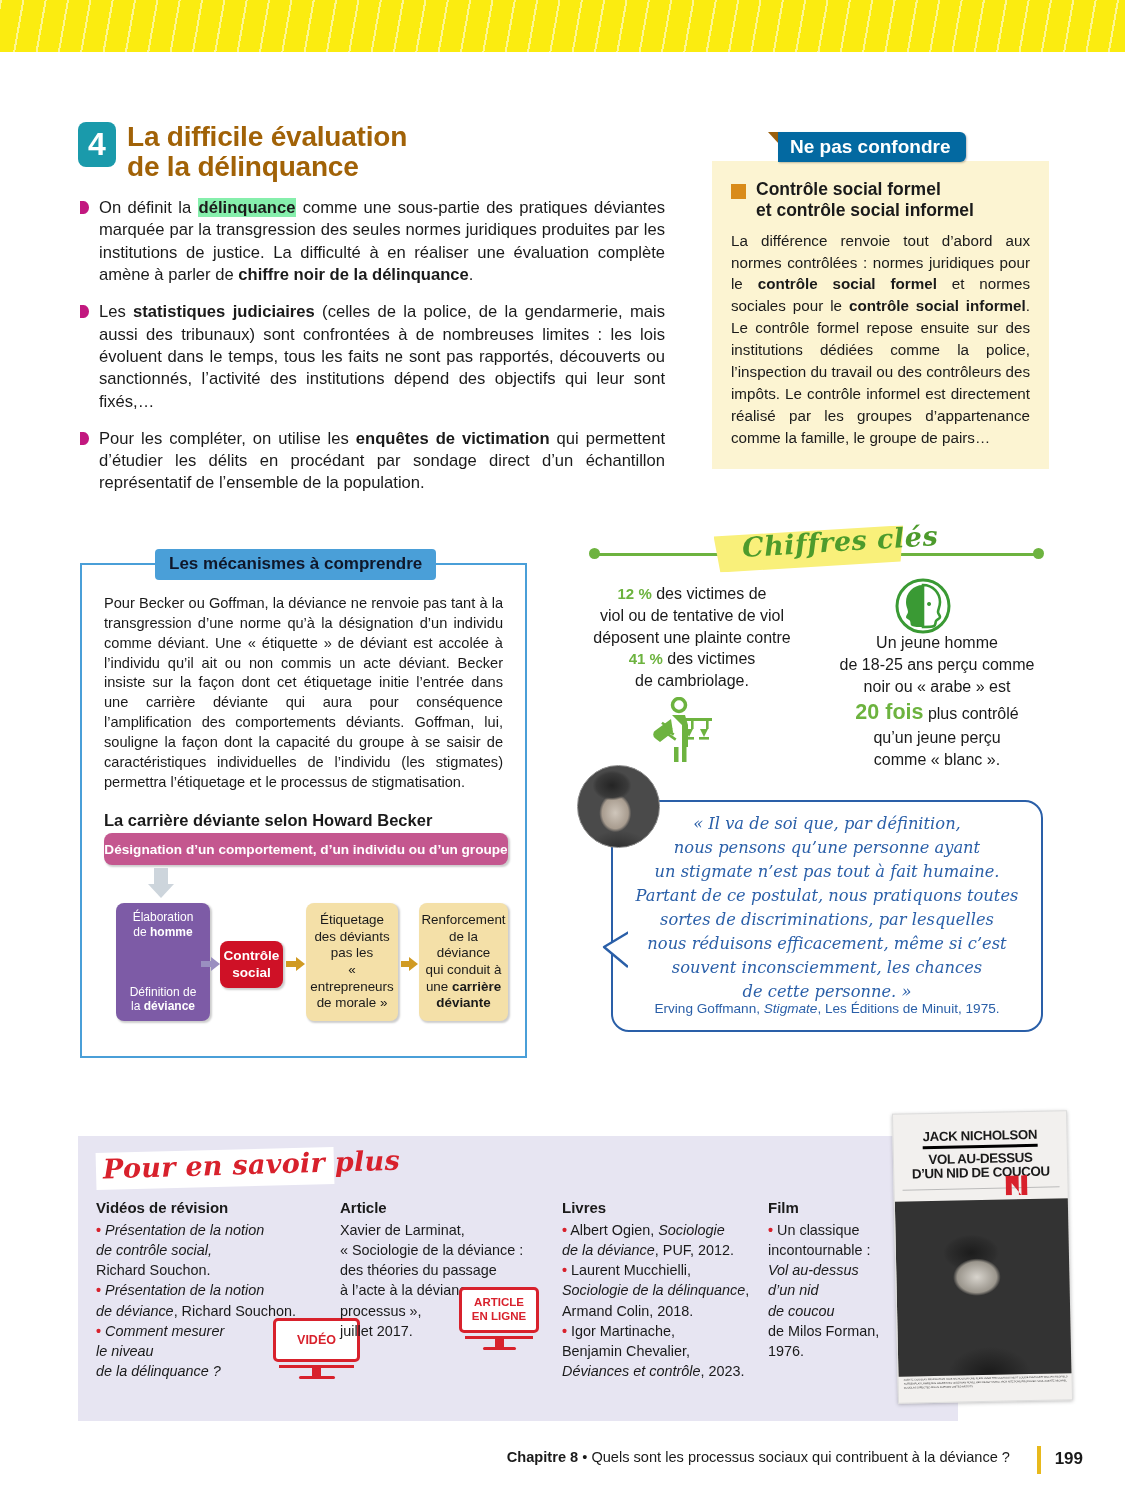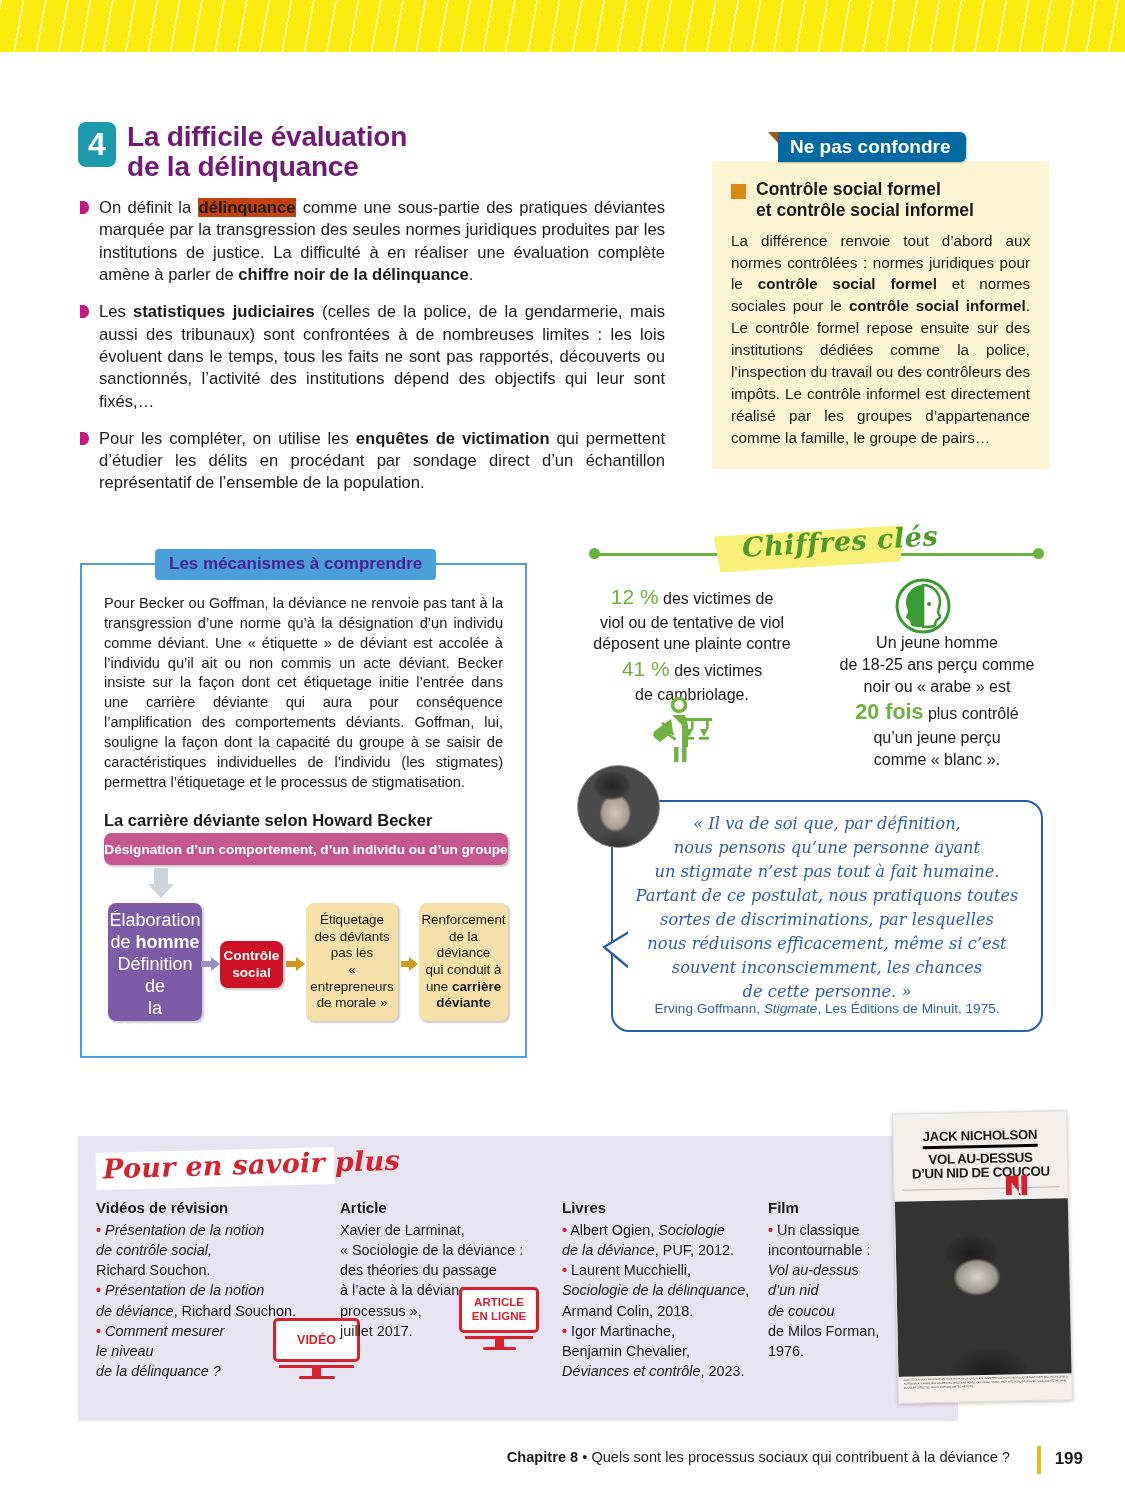--- a/index.html
+++ b/index.html
@@ -22,34 +22,34 @@
   }
 
   
   .sec-head { position: absolute; left: 78px; top: 122px; display: flex; align-items: flex-start; }
   .sec-num {
     width: 38px; height: 45px; border-radius: 8px; background: #1a9aab;
     color: #fff; font-size: 32px; font-weight: bold; line-height: 45px;
     text-align: center;
   }
   .sec-title {
-    margin-left: 11px; color: #701a75; font-size: 28px; font-weight: bold;
+    margin-left: 11px; color: #a16207; font-size: 28px; font-weight: bold;
     line-height: 1.08; letter-spacing: -0.2px;
   }
 
   
   .body-col { position: absolute; left: 80px; top: 197px; width: 585px; }
   .para { position: relative; padding-left: 19px; margin-bottom: 15px;
           font-size: 16.6px; line-height: 1.345; text-align: justify; }
   .para .bullet {
     position: absolute; left: 0; top: 4px; width: 9px; height: 13px;
     background: #c2187f; border-radius: 0 60% 60% 0 / 0 50% 50% 0;
   }
   .para b { font-weight: bold; }
-  .hl { background: #c2410c; padding: 0 1px; font-weight: bold; }
+  .hl { background: #86efac; padding: 0 1px; font-weight: bold; }
 
   
   .npc-wrap { position: absolute; left: 712px; top: 132px; width: 337px; }
   .npc-tabrow { position: relative; height: 30px; margin-left: 56px; }
   .npc-tab {
     position: absolute; left: 10px; top: 0; height: 30px;
     background: #0369a1; color: #fff; font-size: 19px; font-weight: bold;
     line-height: 30px; padding: 0 16px 0 12px; border-radius: 0 6px 6px 0;
     box-shadow: 1px 1px 2px rgba(0,0,0,.25);
   }
@@ -66,21 +66,21 @@
   .npc-text { font-size: 15.2px; line-height: 1.44; text-align: justify; }
   .npc-text b { font-weight: bold; }
 
   
   .mec-box {
     position: absolute; left: 80px; top: 563px; width: 447px; height: 495px;
     border: 2px solid #4a9fd8; background: #fff;
   }
   .mec-tab {
     position: absolute; left: 73px; top: -16px; background: #4a9fd8;
-    color: #4c1d95; font-size: 17px; font-weight: bold; padding: 5px 14px 6px;
+    color: #0f172a; font-size: 17px; font-weight: bold; padding: 5px 14px 6px;
     border-radius: 4px;
   }
   .mec-inner { padding: 29px 22px 0 22px; }
   .mec-h { font-size: 16.5px; font-weight: bold; margin-bottom: 5px; }
   .mec-p { font-size: 14.6px; line-height: 1.36; text-align: justify; }
   .mec-h2 { font-size: 16.5px; font-weight: bold; margin-top: 19px; }
 
   
   .diag { position: absolute; left: 22px; top: 268px; width: 404px; height: 200px; }
   .dbox { position: absolute; border-radius: 8px; box-shadow: 1.5px 1.5px 2px rgba(0,0,0,.2);
@@ -89,22 +89,22 @@
     left: 0; top: 0; width: 404px; height: 32px; background: #c4578f;
     color: #fff; font-size: 13.6px; font-weight: bold;
   }
   .d-arrowdown {
     position: absolute; left: 44px; top: 35px; width: 0; height: 0;
   }
   .d-arrowdown .shaft { position: absolute; left: 6px; top: 0; width: 14px; height: 16px; background: #cdd5dc; }
   .d-arrowdown .head { position: absolute; left: 0; top: 16px; width: 0; height: 0;
       border-left: 13px solid transparent; border-right: 13px solid transparent; border-top: 14px solid #cdd5dc; }
   .d-purple {
-    left: 4px; top: 70px; width: 94px; height: 118px; background: #7d5ba6;
-    color: #fff; font-size: 18px; flex-direction: column; line-height: 1.22; padding: 7px 4px;
+    left: 12px; top: 70px; width: 94px; height: 118px; background: #7d5ba6;
+    color: #fff; font-size: 12px; flex-direction: column; line-height: 1.22; padding: 7px 4px;
     justify-content: space-between;
   }
   .d-purple b { font-weight: bold; }
   .d-red {
     left: 116px; top: 108px; width: 63px; height: 47px; background: #cf1126;
     color: #fff; font-size: 13.6px; font-weight: bold; line-height: 1.2; flex-direction: column;
   }
   .d-yellow1 {
     left: 202px; top: 70px; width: 92px; height: 118px; background: #f4e0a8;
     font-size: 13.4px; flex-direction: column; line-height: 1.24; padding: 5px 3px; justify-content: center;
@@ -140,21 +140,21 @@
     clip-path: polygon(0 14%, 100% 0, 98% 86%, 3% 100%);
   }
   .ck-ribbon-txt {
     position: absolute; left: 742px; top: 526px; font-size: 27px; color: #4d9b2c;
     font-family: "DejaVu Serif", serif; font-style: italic; font-weight: bold;
     transform: rotate(-3.5deg); letter-spacing: 0.5px;
   }
 
   .ck-left { position: absolute; left: 578px; top: 583px; width: 228px; text-align: center;
              font-size: 16px; line-height: 1.36; }
-  .ck-left .big { color: #6db33f; font-size: 21px; font-weight: normal; }
+  .ck-left .big { color: #6db33f; font-size: 15px; font-weight: bold; }
   .ck-right { position: absolute; left: 826px; top: 632px; width: 222px; text-align: center;
               font-size: 16px; line-height: 1.37; }
   .ck-right .big { color: #6db33f; font-size: 21.5px; font-weight: bold; }
 
   .icon-scale { position: absolute; left: 648px; top: 697px; }
   .icon-heads { position: absolute; left: 895px; top: 578px; }
 
   
   .portrait {
     position: absolute; left: 577px; top: 765px; width: 83px; height: 83px;

